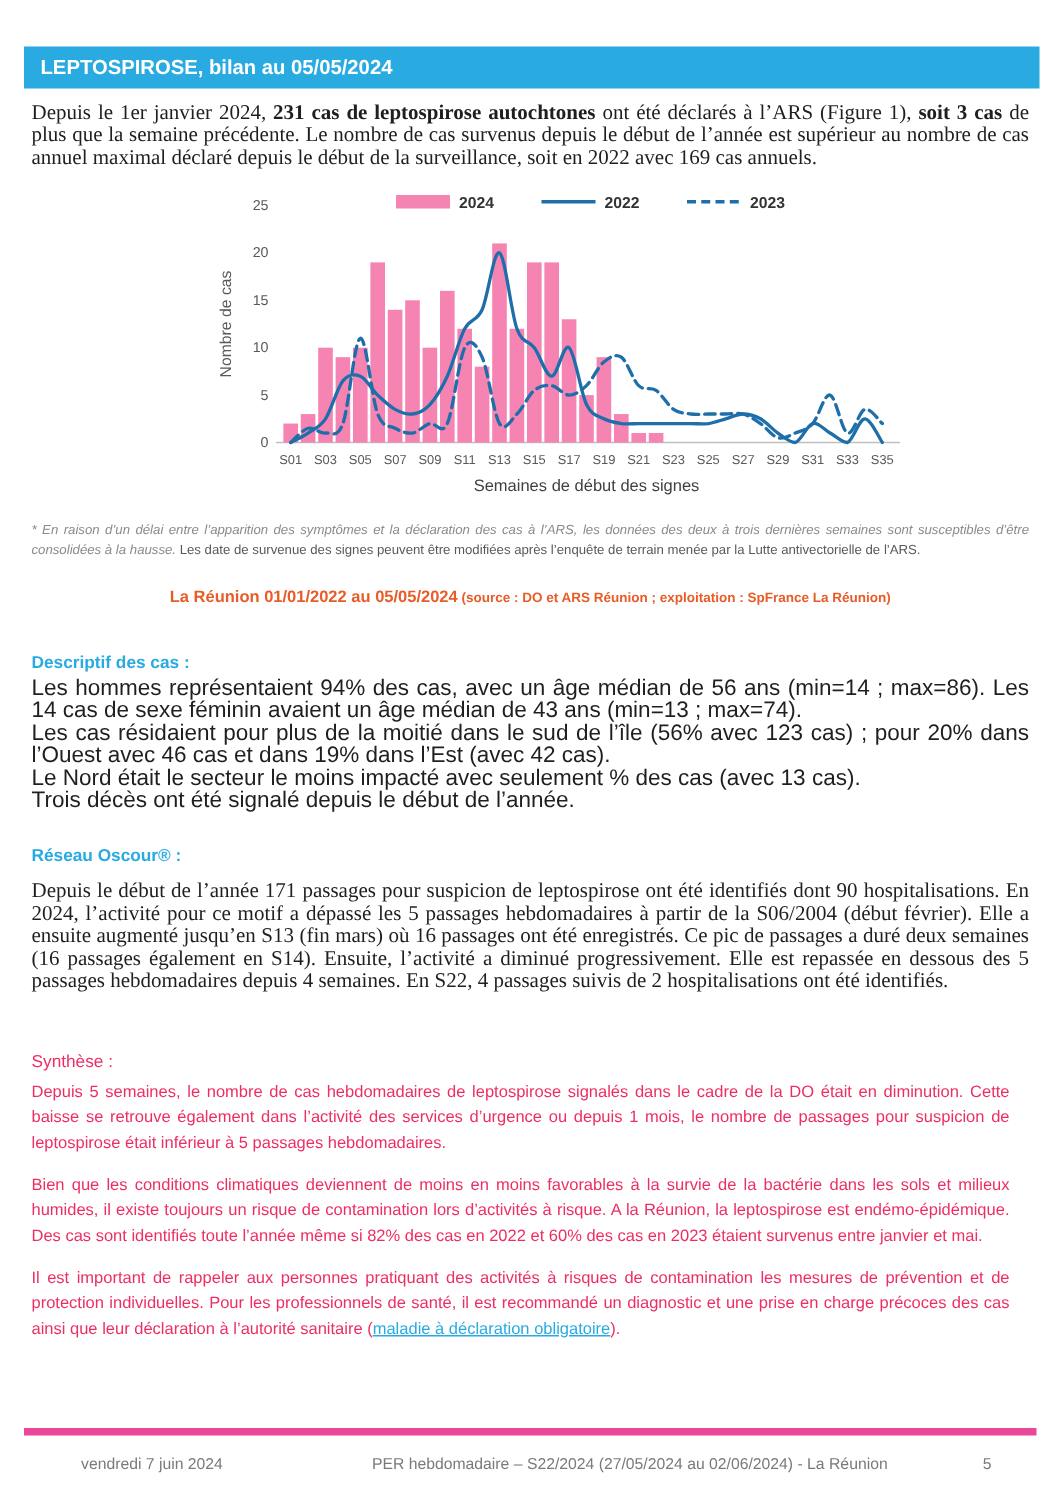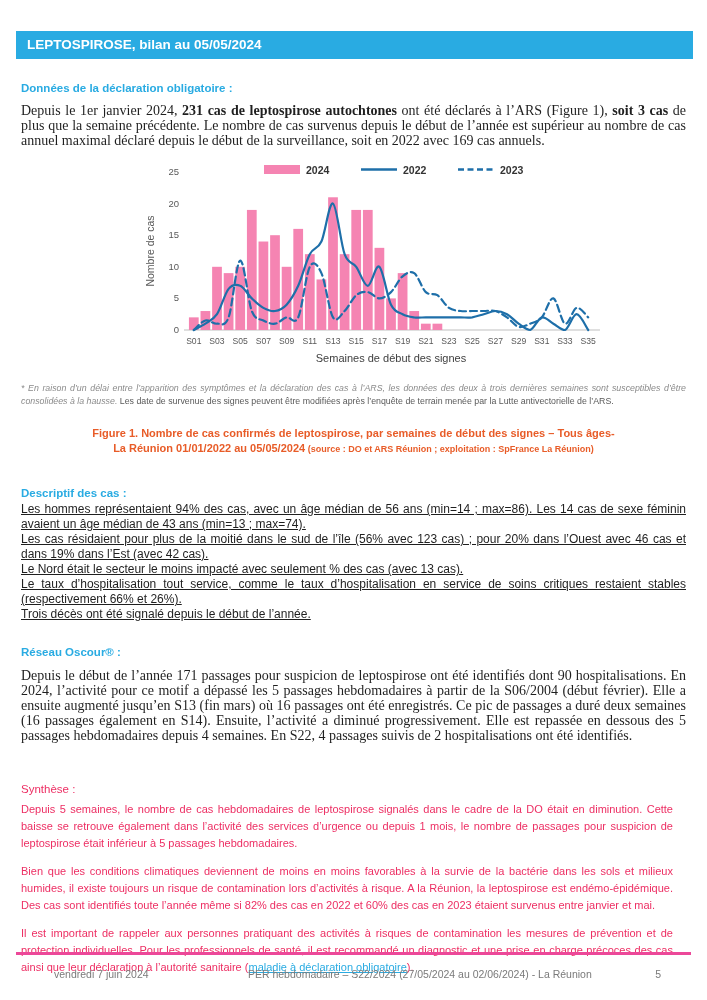--- a/index.html
+++ b/index.html
@@ -20,48 +20,47 @@
 
   .footnote { margin:8px 21px 0 21px; font-size:8.8px; line-height:13px; color:#8a8a8a;
               text-align:justify; }
   .footnote .plain { color:#595959; font-style:normal; }
 
   .caption { margin:18px 30px 0 30px; text-align:center; color:#E85C28; font-weight:bold;
              font-size:11px; line-height:15px; }
   .caption .source { font-size:9px; }
 
   .desc-heading { margin-top:30px; }
-  .desc-line { margin:0 21px; font-size:12px; line-height:15px; color:#1f1f1f; text-align:justify;text-decoration:underline; }
+  .desc-line { margin:0 21px; font-size:15px; line-height:15px; color:#1f1f1f; text-align:justify; }
   .desc-block { margin-top:3px; }
 
   .oscour-heading { margin-top:24px; }
   .oscour-body { margin:10px 21px 0 21px; }
 
   .syn-heading { margin:40px 21px 0 21px; }
   .syn-p { margin:6px 34px 0 21px; color:#ED2E63; font-size:11px; line-height:17px; text-align:justify; }
   .syn-p + .syn-p { margin-top:11px; }
 
   .doc-link { color:#29ABE2; text-decoration:underline; cursor:pointer; }
 
-  .footer { position:absolute; left:16px; right:16px; top:952px; border-top:3px solid #ec4899;
+  .footer { position:absolute; left:16px; right:16px; top:952px; border-top:5px solid #ec4899;
             padding-top:13px; display:flex; align-items:baseline; color:#7a7a7a; font-size:10.5px; }
   .footer .f-left { margin-left:38px; }
   .footer .f-center { flex:1; text-align:center;margin-left:36px; }
   .footer .f-right { margin-right:30px; }
 </style>
 </head>
 <body>
 
 <div class="page">
 
   <div class="banner">
     <span>LEPTOSPIROSE, bilan au 05/05/2024</span>
   </div>
 
-  <div class="h-cyan">Données de la déclaration obligatoire :</div>
 
   <div class="body-text"><span>Depuis le 1er janvier 2024, </span><span style="font-weight: bold;">231 cas de leptospirose autochtones</span><span> ont été déclarés à l’ARS (Figure 1), </span><span style="font-weight: bold;">soit 3 cas</span><span> de plus que la semaine précédente. Le nombre de cas survenus depuis le début de l’année est supérieur au nombre de cas annuel maximal déclaré depuis le début de la surveillance, soit en 2022  avec 169 cas annuels.</span></div>
 
   <div class="chart-wrap">
     <svg id="chart-svg" width="470" height="212" viewBox="0 0 470 212">
         <g>
           <line x1="42" y1="168" x2="458" y2="168" stroke="#bfbfbf" stroke-width="1"></line>
           <text x="37" y="171" text-anchor="end" font-size="9.5" fill="#595959">0</text>
           <text x="37" y="139.4" text-anchor="end" font-size="9.5" fill="#595959">5</text>
           <text x="37" y="107.8" text-anchor="end" font-size="9.5" fill="#595959">10</text>
@@ -122,32 +121,30 @@
           <text x="261" y="11.5" font-size="10.5" fill="#333333" font-weight="600">2022</text>
           <line x1="316" y1="7.5" x2="352" y2="7.5" stroke="#1E6FA9" stroke-width="2.4" stroke-dasharray="6 3.5"></line>
           <text x="358" y="11.5" font-size="10.5" fill="#333333" font-weight="600">2023</text>
         </g>
       </svg>
   </div>
 
   <div class="footnote"><span style="font-style: italic;">* En raison d’un délai entre l’apparition des symptômes et la déclaration des cas à l’ARS, les données des deux à trois dernières semaines sont susceptibles d’être consolidées à la hausse.</span><span class="plain"> Les date de survenue des signes peuvent être modifiées après l’enquête de terrain menée par la Lutte antivectorielle de l’ARS.</span></div>
 
   <div class="caption">
-    <div>Figure 1. Nombre de cas confirmés de leptospirose, par semaines de début des signes – Tous âges-</div>
     <div>
       <span>La Réunion 01/01/2022 au 05/05/2024</span><span class="source"> (source : DO et ARS Réunion ; exploitation : SpFrance La Réunion)</span>
     </div>
   </div>
 
   <div class="h-cyan desc-heading">Descriptif des cas :</div>
   <div class="desc-block">
     <div class="desc-line">Les hommes représentaient 94% des cas, avec un âge médian de 56 ans (min=14 ; max=86). Les 14 cas de sexe féminin avaient un âge médian de 43 ans (min=13 ; max=74).</div>
     <div class="desc-line">Les cas résidaient pour plus de la moitié dans le sud de l’île (56% avec 123 cas) ; pour 20% dans l’Ouest avec 46 cas et dans 19% dans l’Est (avec 42 cas).</div>
     <div class="desc-line">Le Nord était le secteur le moins impacté avec seulement % des cas (avec 13 cas).</div>
-    <div class="desc-line">Le taux d’hospitalisation tout service, comme le taux d’hospitalisation en service de soins critiques restaient stables (respectivement 66% et 26%).</div>
     <div class="desc-line">Trois décès ont été signalé depuis le début de l’année.</div>
   </div>
 
   <div class="h-cyan oscour-heading">Réseau Oscour® :</div>
   <div class="body-text oscour-body">Depuis le début de l’année 171 passages pour suspicion de leptospirose ont été identifiés dont 90 hospitalisations. En 2024, l’activité pour ce motif a dépassé les 5 passages hebdomadaires à partir de la S06/2004 (début février). Elle a ensuite augmenté jusqu’en S13 (fin mars) où 16 passages ont été enregistrés. Ce pic de passages a duré deux semaines (16 passages également en S14). Ensuite, l’activité a diminué progressivement. Elle est repassée en dessous des 5 passages hebdomadaires depuis 4 semaines. En S22, 4 passages suivis de 2 hospitalisations ont été identifiés.</div>
 
   <div class="h-pink syn-heading">Synthèse :</div>
   <div class="syn-p">Depuis 5 semaines, le nombre de cas hebdomadaires de leptospirose signalés dans le cadre de la DO était en diminution. Cette baisse se retrouve également dans l’activité des services d’urgence ou depuis 1 mois, le nombre de passages pour suspicion de leptospirose était inférieur à 5 passages hebdomadaires.</div>
   <div class="syn-p">Bien que les conditions climatiques deviennent de moins en moins favorables à la survie de la bactérie dans les sols et milieux humides, il existe toujours un risque de contamination lors d’activités à risque. A la Réunion, la leptospirose est endémo-épidémique. Des cas sont identifiés toute l’année même si 82% des cas en 2022 et 60% des cas en 2023 étaient survenus entre janvier et mai.</div>
   <div class="syn-p"><span>Il est important de rappeler aux personnes pratiquant des activités à risques de contamination les mesures de prévention et de protection individuelles. Pour les professionnels de santé, il est recommandé un diagnostic et une prise en charge précoces des cas ainsi que leur déclaration à l’autorité sanitaire (</span><span class="doc-link">maladie à déclaration obligatoire</span><span>).</span></div>

